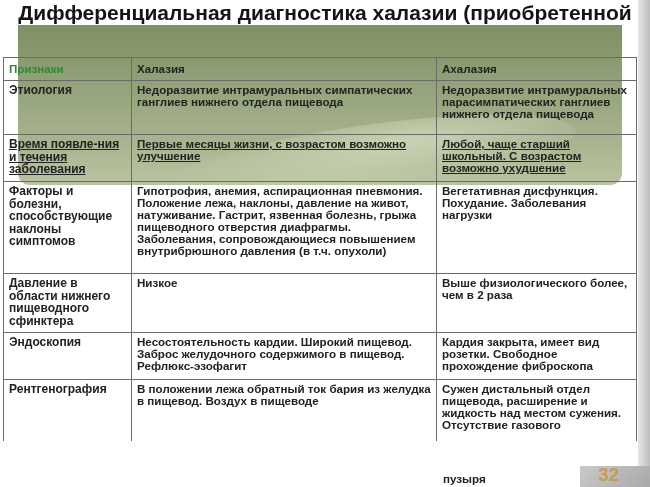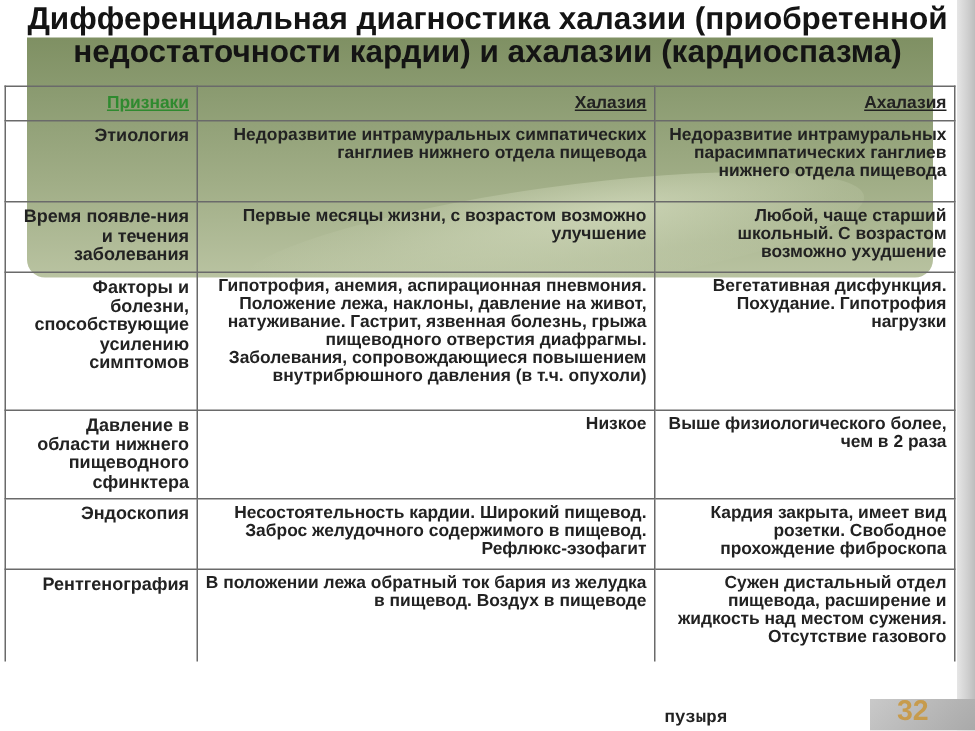--- a/index.html
+++ b/index.html
@@ -70,75 +70,73 @@
       table-layout: fixed;
       font-family: "Liberation Sans", sans-serif;
       font-size: 11.6px;
       line-height: 12px;
       color: #222;
     }
     table.dd td, table.dd th {
       border: 1px solid #6a6a6a;
       vertical-align: top;
       padding: 3px 5px 2px 5px;
-      text-align: right;
+      text-align: left;
       font-weight: bold;
       background: transparent;
     }
     table.dd th {
-      text-align: right;
+      text-align: left;
       vertical-align: middle;
       padding: 4px 5px;
       height: 14px;
       color: #222;
-      text-decoration: underline;
     }
     table.dd th.col-sign { color: #2f8a2f; }
     table.dd td.c1 { font-size: 12px; line-height: 12.5px; }
     table.dd tr.row-etiology td { height: 48px; }
     table.dd tr.row-pathogenesis td { height: 41px; }
-    table.dd tr.row-onset td { height: 41px; }
+    table.dd tr.row-onset td { height: 41px; text-decoration: underline; }
     table.dd tr.row-factors td { height: 86px; }
     table.dd tr.row-pressure td { height: 53px; }
     table.dd tr.row-endoscopy td { height: 41px; }
     table.dd tr.row-xray td { height: 56px; border-bottom: none; margin-top: 28px; }
 
     .page-number {
       position: absolute;
       left: 598px; top: 447px;
       font-family: "Liberation Sans", sans-serif;
       font-size: 19px;
       font-weight: bold;
       color: #c9963a;
       opacity: 0.85;
       margin-top: 17px;
     }
     .last-cell-overflow {
       position: absolute;
       left: 443px; top: 473px;
-      font-family: Liberation Mono, monospace;
+      font-family: Liberation Sans, sans-serif;
       font-size: 11.6px;
       font-weight: bold;
       color: #222;
       line-height: 12px;
     }
   </style>
 </head>
 <body>
 
 <div class="slide-bg"></div>
 <div class="gray-strip-right"></div>
 <div class="gray-corner"></div>
 <div class="green-overlay">
   <div class="swoosh"></div>
 </div>
 
 <div class="title">
   <span class="line1">Дифференциальная диагностика халазии (приобретенной</span>
-  <span class="line2">недостаточности кардии) и ахалазии (кардиоспазма)</span>
 </div>
 
 <table class="dd">
   <colgroup>
     <col style="width:128px">
     <col style="width:305px">
     <col style="width:200px">
   </colgroup>
   <thead>
     <tr>
@@ -152,23 +150,23 @@
       <td class="c1">Этиология</td>
       <td>Недоразвитие интрамуральных симпатических ганглиев нижнего отдела пищевода</td>
       <td>Недоразвитие интрамуральных парасимпатических ганглиев нижнего отдела пищевода</td>
     </tr>
     <tr class="row-onset">
       <td class="c1">Время появле-ния и течения заболевания</td>
       <td>Первые месяцы жизни, с возрастом возможно улучшение</td>
       <td>Любой, чаще старший школьный. С возрастом возможно ухудшение</td>
     </tr>
     <tr class="row-factors">
-      <td class="c1">Факторы и болезни, способствующие усилению симптомов</td>
+      <td class="c1">Факторы и болезни, способствующие наклоны симптомов</td>
       <td>Гипотрофия, анемия, аспирационная пневмония. Положение лежа, наклоны, давление на живот, натуживание. Гастрит, язвенная болезнь, грыжа пищеводного отверстия диафрагмы. Заболевания, сопровождающиеся повышением внутрибрюшного давления (в т.ч. опухоли)</td>
-      <td>Вегетативная дисфункция. Похудание. Гипотрофия нагрузки</td>
+      <td>Вегетативная дисфункция. Похудание. Заболевания нагрузки</td>
     </tr>
     <tr class="row-pressure">
       <td class="c1">Давление в области нижнего пищеводного сфинктера</td>
       <td>Низкое</td>
       <td>Выше физиологического более, чем в 2 раза</td>
     </tr>
     <tr class="row-endoscopy">
       <td class="c1">Эндоскопия</td>
       <td>Несостоятельность кардии. Широкий пищевод. Заброс желудочного содержимого в пищевод. Рефлюкс-эзофагит</td>
       <td>Кардия закрыта, имеет вид розетки. Свободное прохождение фиброскопа</td>

